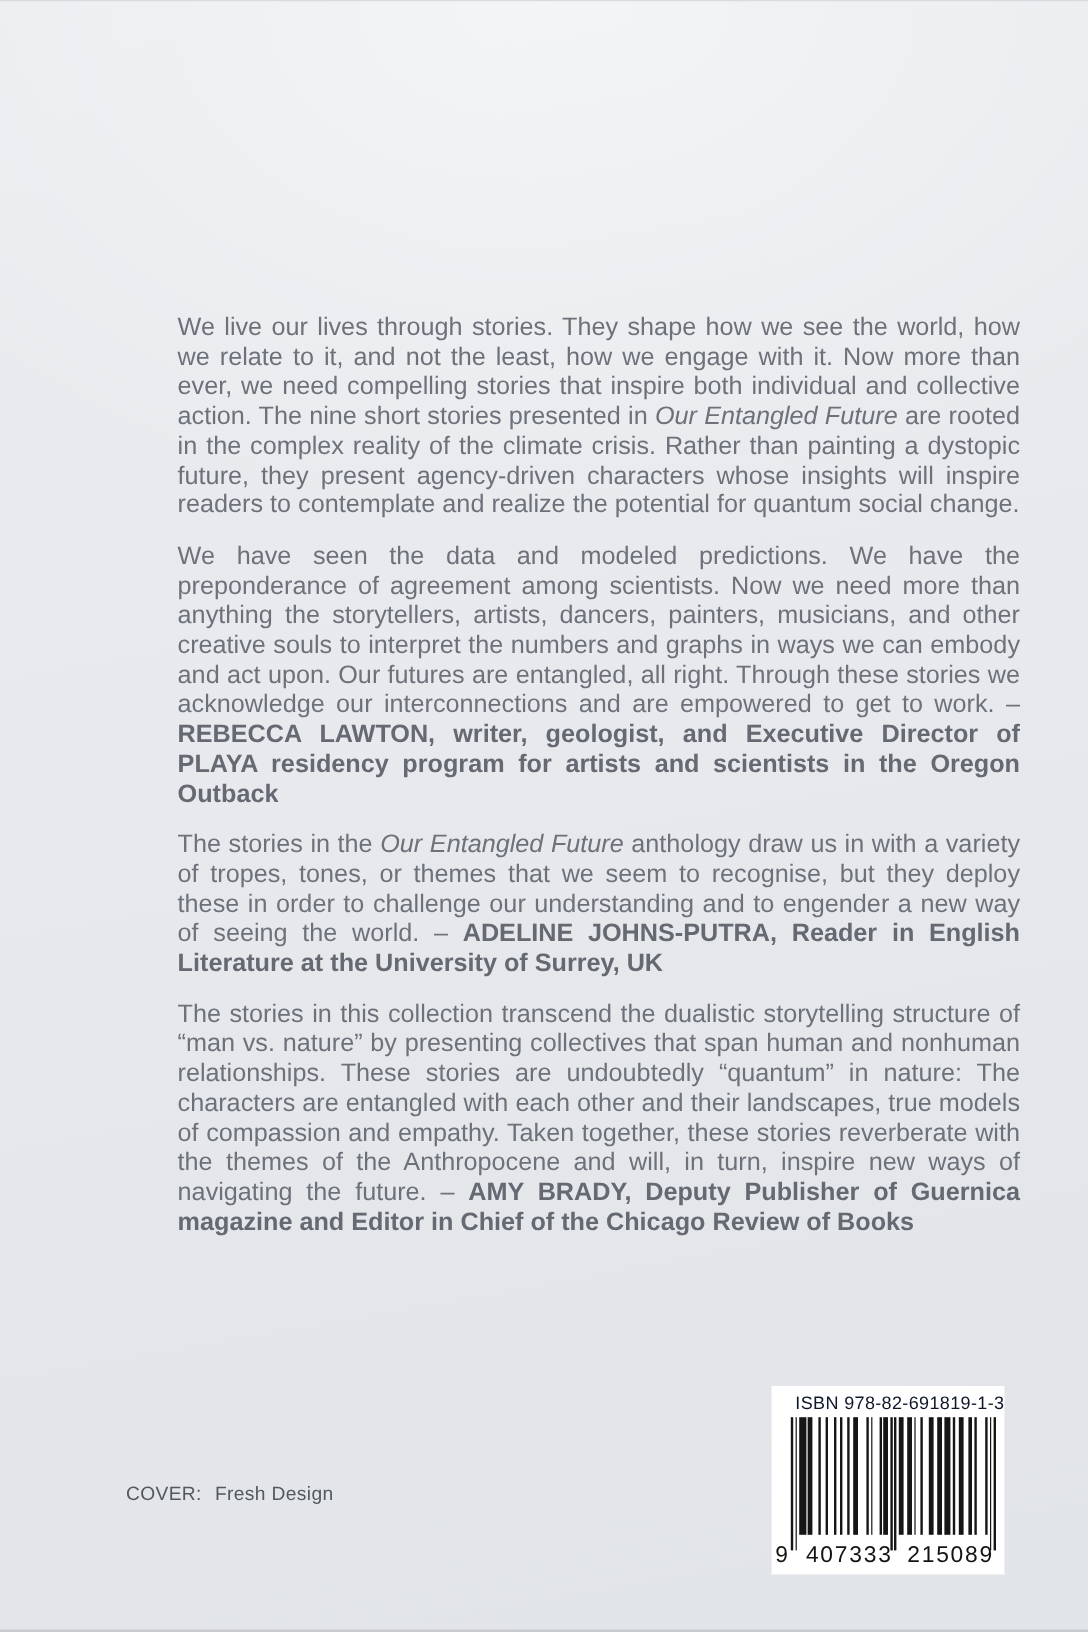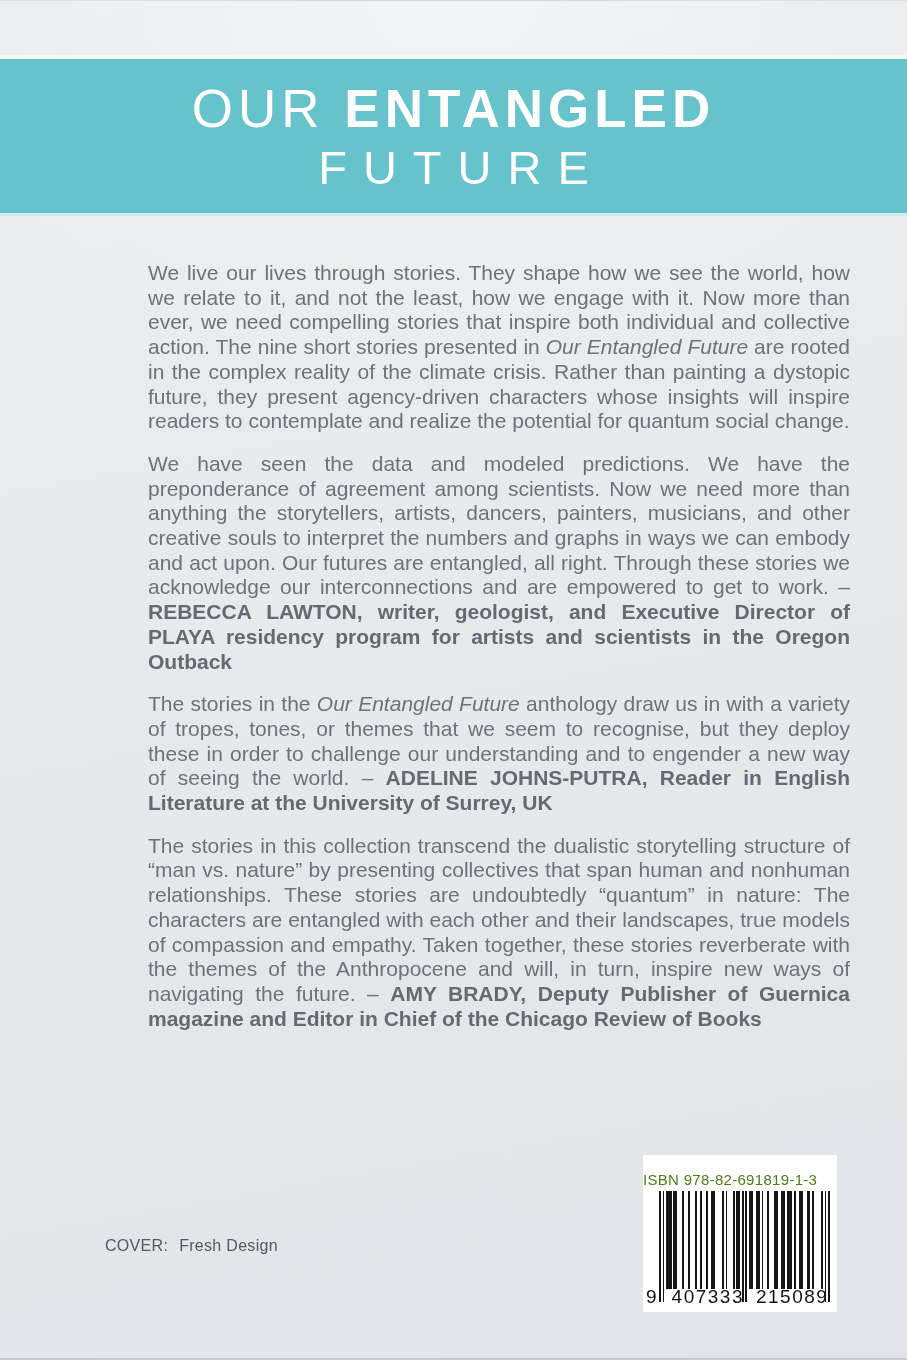--- a/index.html
+++ b/index.html
@@ -78,25 +78,25 @@
   .credit .credit-value { margin-left: 11px; }
 
   
   .barcode-box {
     position: absolute;
     left: 643px; top: 1155px;
     width: 194px; height: 157px;
     background: #ffffff;
   }
   .isbn-label {
-    margin-top: 16px;
-    text-align: left;
+    margin-top: 6px;
+    text-align: right;
     font-size: 15px;
     letter-spacing: 0.3px;
-    color: #4d7c0f;
+    color: #0f172a;
     white-space: nowrap;
   }
   .bars {
     position: relative;
     margin: 3px 0 0 16px;
     width: 171px;
     height: 112px;
   }
   .bars .bar {
     position: absolute;
@@ -116,24 +116,20 @@
   }
   .barcode-digits .lead   { margin-left: 3px; }
   .barcode-digits .group1 { margin-left: 15px; letter-spacing: 1.5px; }
   .barcode-digits .group2 { margin-left: 12px; letter-spacing: 1.5px; }
 </style>
 </head>
 <body>
 
 <div class="cover">
 
-  <div class="banner">
-    <div class="title-line1"><span class="light">OUR </span><span class="bold">ENTANGLED</span></div>
-    <div class="title-line2">FUTURE</div>
-  </div>
 
   <div class="content">
       <p class="blurb"><span>We live our lives through stories. They shape how we see the world, how we relate to it, and not the least, how we engage with it. Now more than ever, we need compelling stories that inspire both individual and collective action. The nine short stories presented in </span><span class="italic">Our Entangled Future</span><span> are rooted in the complex reality of the climate crisis. Rather than painting a dystopic future, they present agency-driven characters whose insights will inspire readers to contemplate and realize the potential for quantum social change.</span></p>
       <p class="blurb"><span>We have seen the data and modeled predictions. We have the preponderance of agreement among scientists. Now we need more than anything the storytellers, artists, dancers, painters, musicians, and other creative souls to interpret the numbers and graphs in ways we can embody and act upon. Our futures are entangled, all right. Through these stories we acknowledge our interconnections and are empowered to get to work. – </span><span class="bold">REBECCA LAWTON, writer, geologist, and Executive Director of PLAYA residency program for artists and scientists in the Oregon Outback</span></p>
       <p class="blurb"><span>The stories in the </span><span class="italic">Our Entangled Future</span><span> anthology draw us in with a variety of tropes, tones, or themes that we seem to recognise, but they deploy these in order to challenge our understanding and to engender a new way of seeing the world. – </span><span class="bold">ADELINE JOHNS-PUTRA, Reader in English Literature at the University of Surrey, UK</span></p>
       <p class="blurb"><span>The stories in this collection transcend the dualistic storytelling structure of “man vs. nature” by presenting collectives that span human and nonhuman relationships. These stories are undoubtedly “quantum” in nature: The characters are entangled with each other and their landscapes, true models of compassion and empathy. Taken together, these stories reverberate with the themes of the Anthropocene and will, in turn, inspire new ways of navigating the future. – </span><span class="bold">AMY BRADY, Deputy Publisher of Guernica magazine and Editor in Chief of the Chicago Review of Books</span></p>
     </div>
 
   <div class="credit">
     <span>COVER:</span><span class="credit-value">Fresh Design</span>

